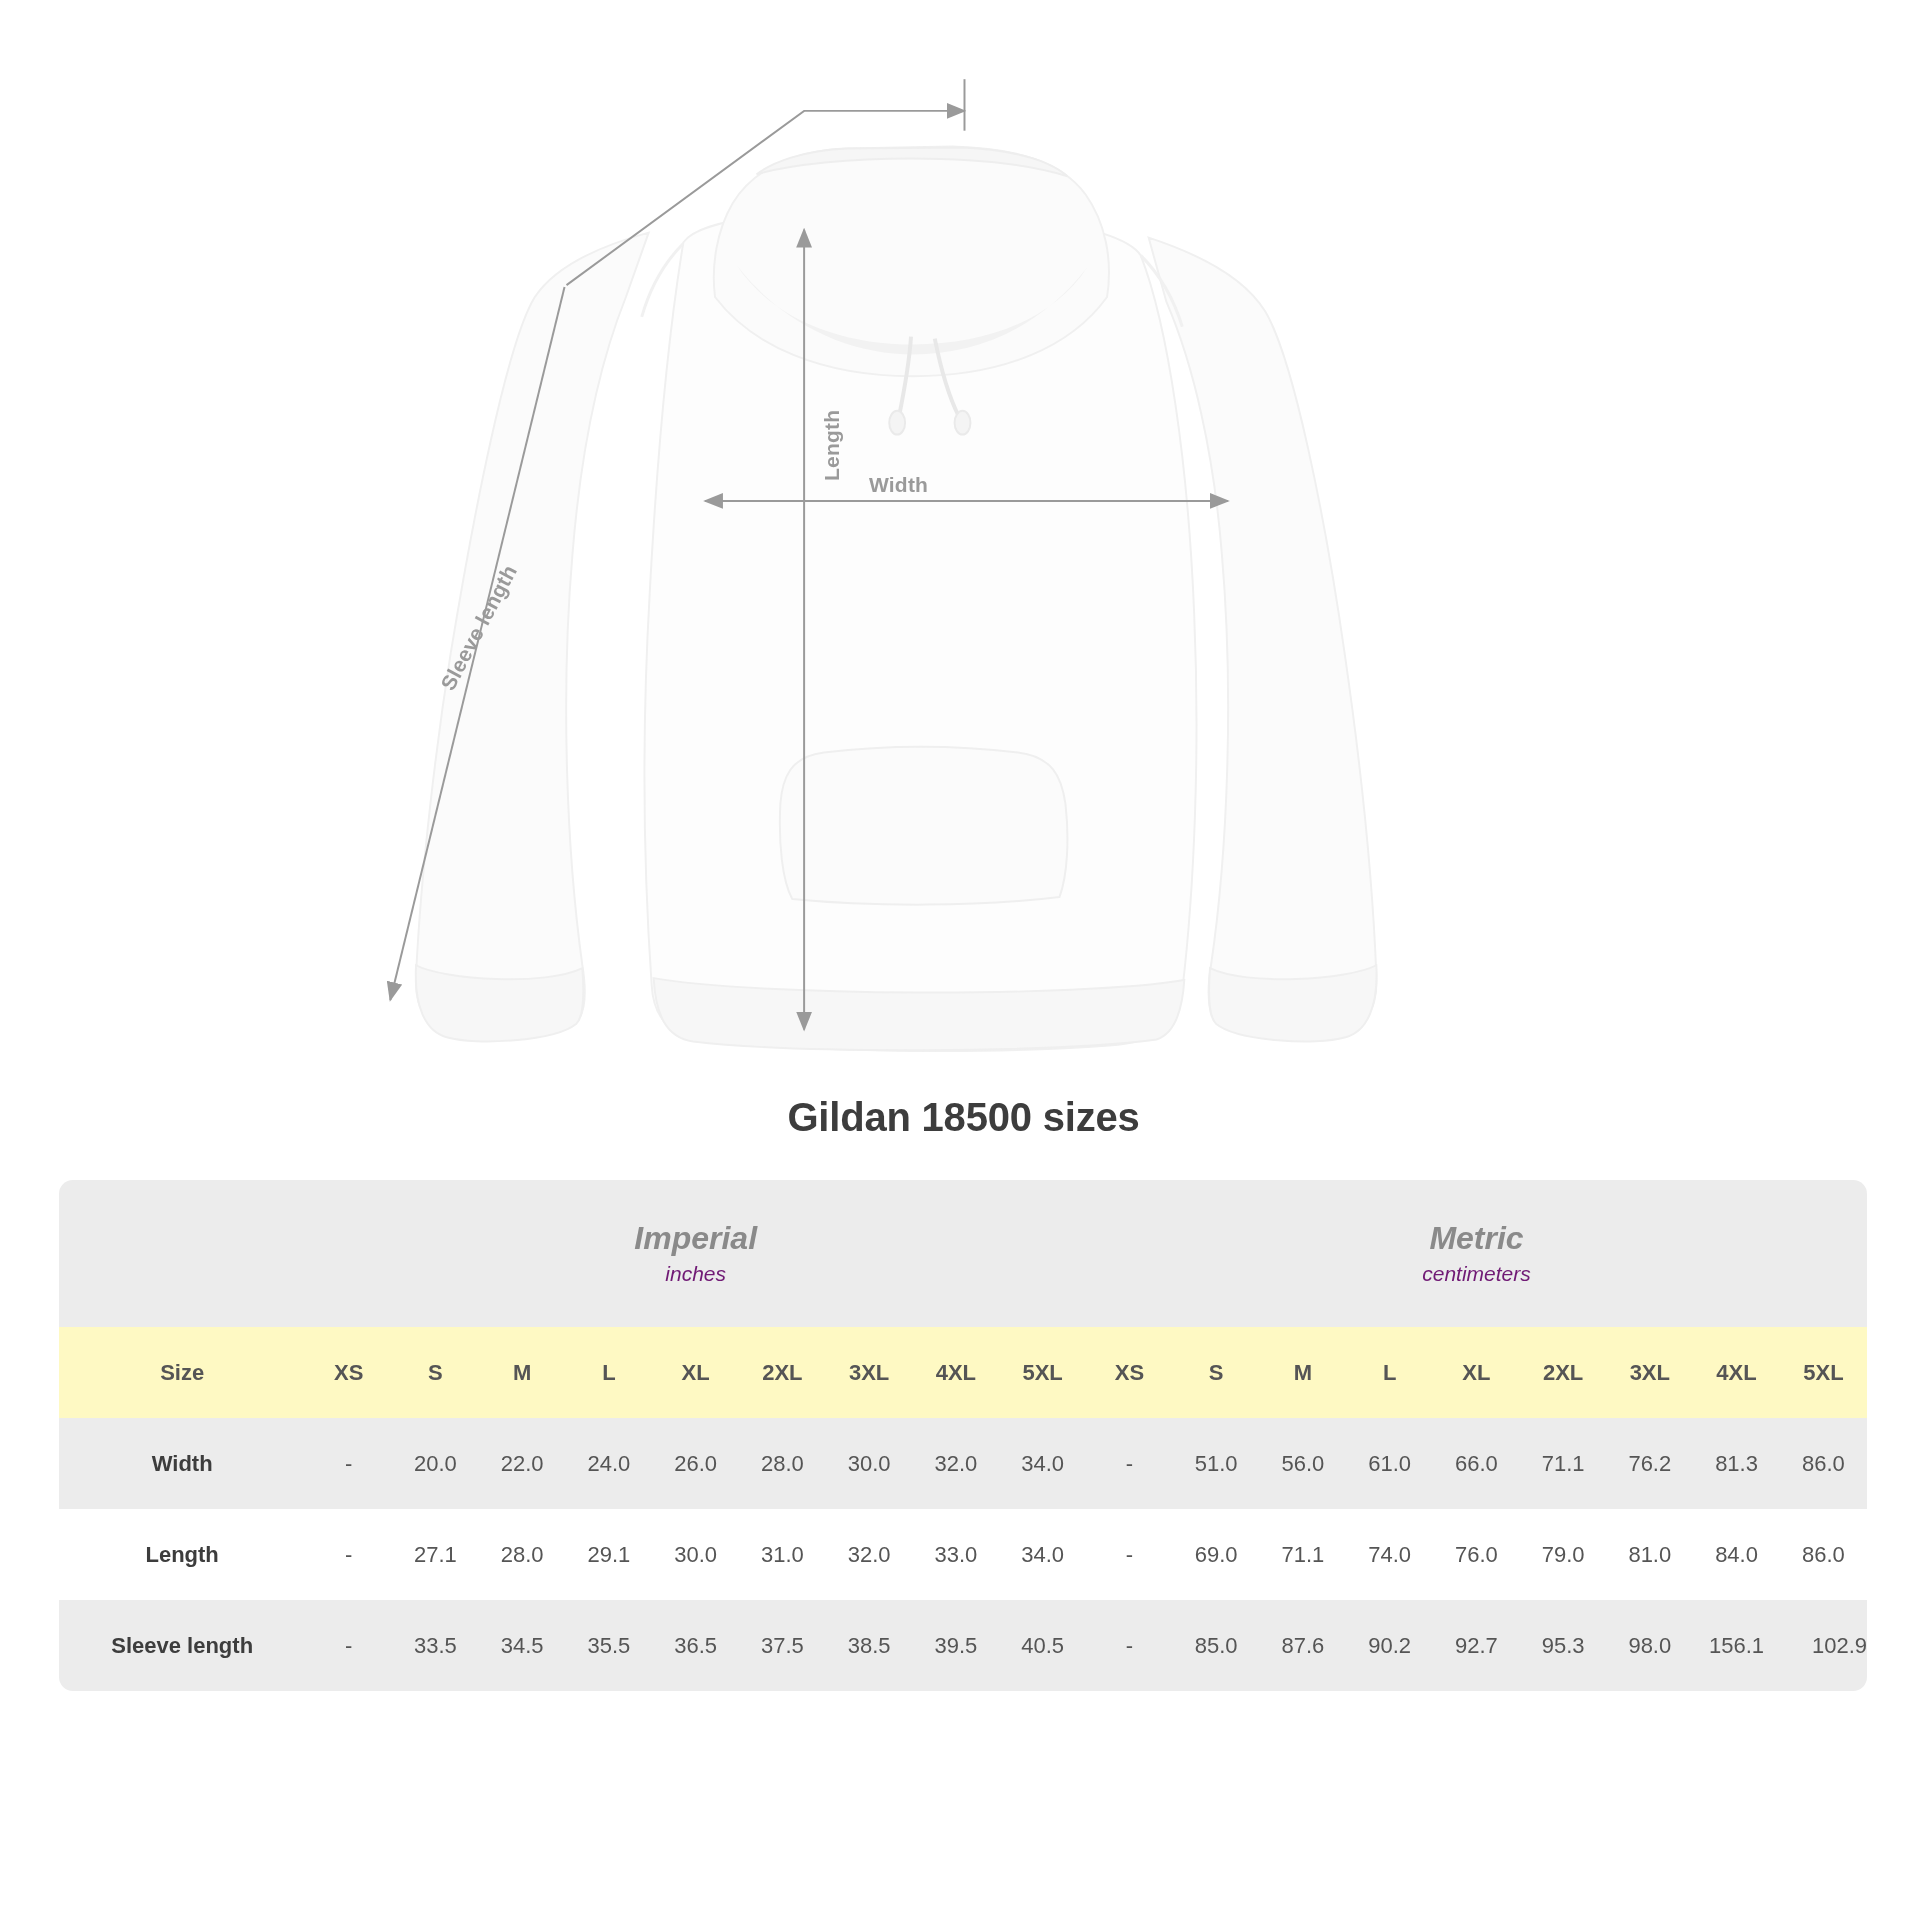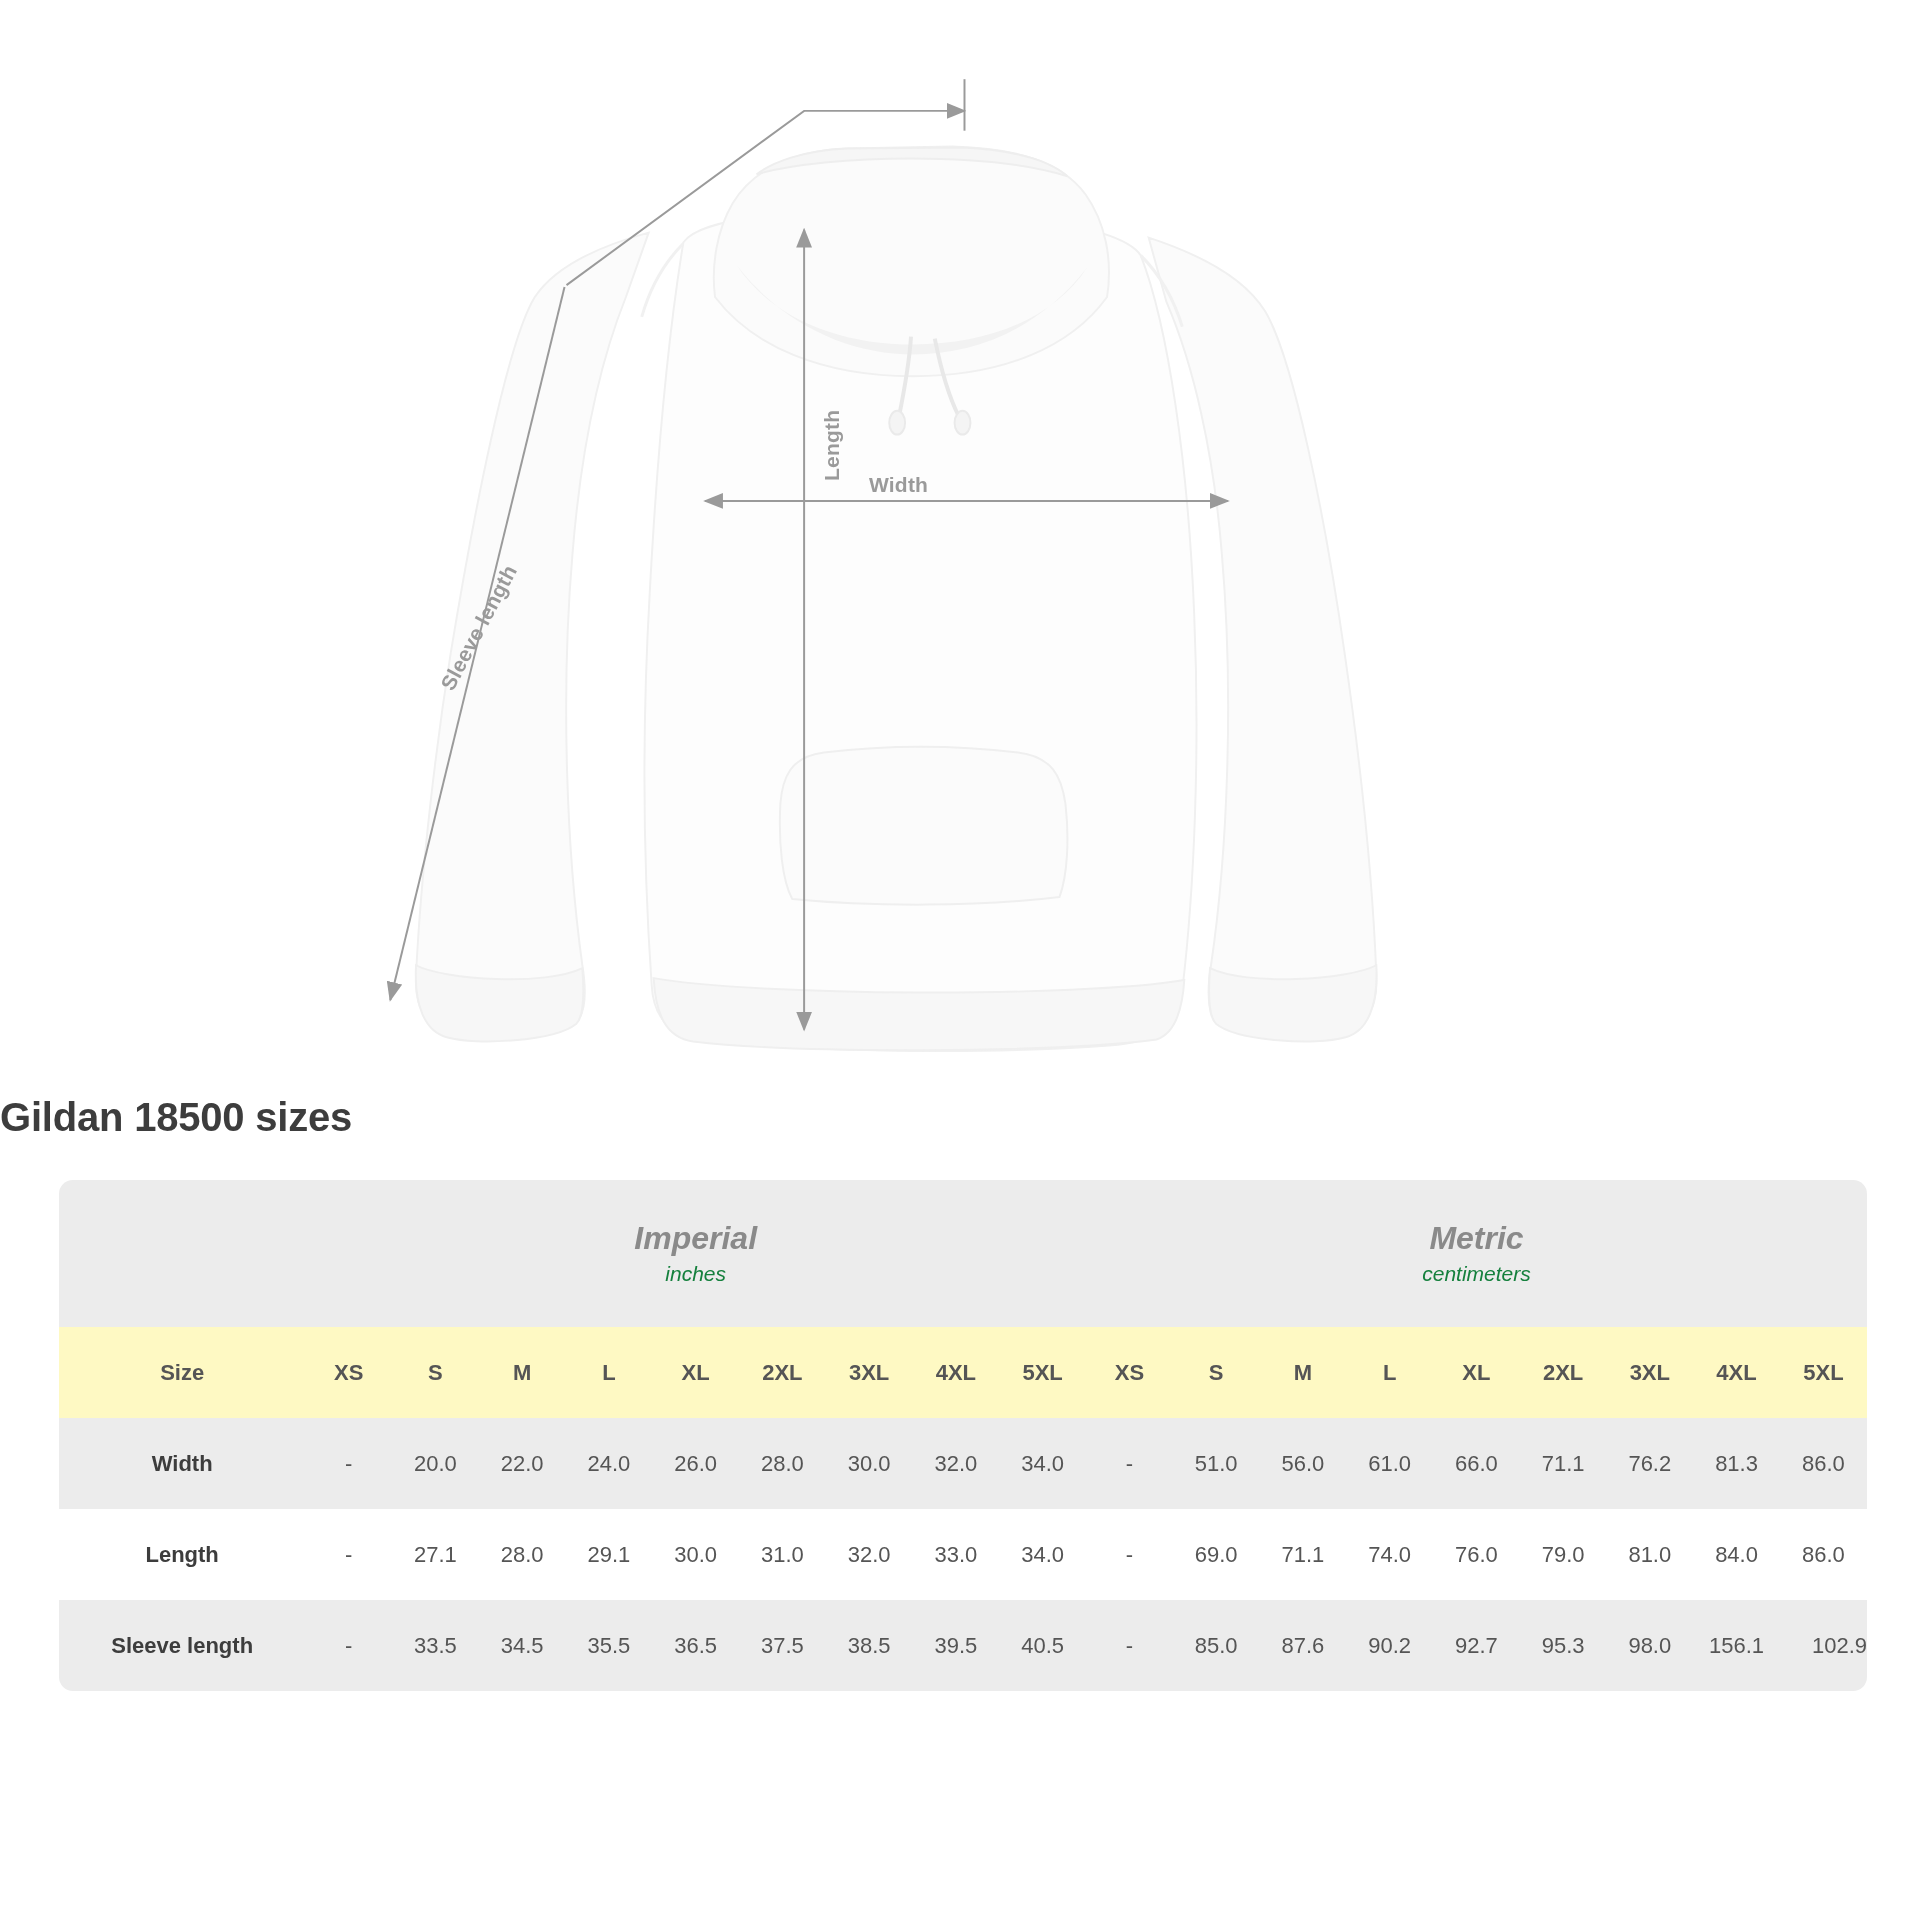--- a/index.html
+++ b/index.html
@@ -44,21 +44,21 @@
     white-space: nowrap;
   }
   .dim-label.diagonal {
     transform: rotate(-62deg);
     transform-origin: left top;
     white-space: nowrap;
   }
 
   
   .heading-block {
-    text-align: left;
+    text-align: center;
     margin-top: 6px;
   }
   .chart-title {
     font-size: 40px;
     font-weight: bold;
     color: #3d3d3d;
     margin: 0;
     letter-spacing: -0.2px;
   }
   .chart-note {
@@ -98,21 +98,21 @@
   .unit-title {
     font-size: 32px;
     font-weight: bold;
     font-style: italic;
     color: #8a8a8a;
     line-height: 1.1;
   }
   .unit-sub {
     font-size: 21px;
     font-style: italic;
-    color: #15803d;
+    color: #701a75;
     margin-top: 6px;
   }
   .header-row td {
     height: 91px;
     background: #fef9c3;
     font-weight: bold;
     font-size: 23px;
     color: #4a4a4a;
   }
   .header-row td.rowlabel {

